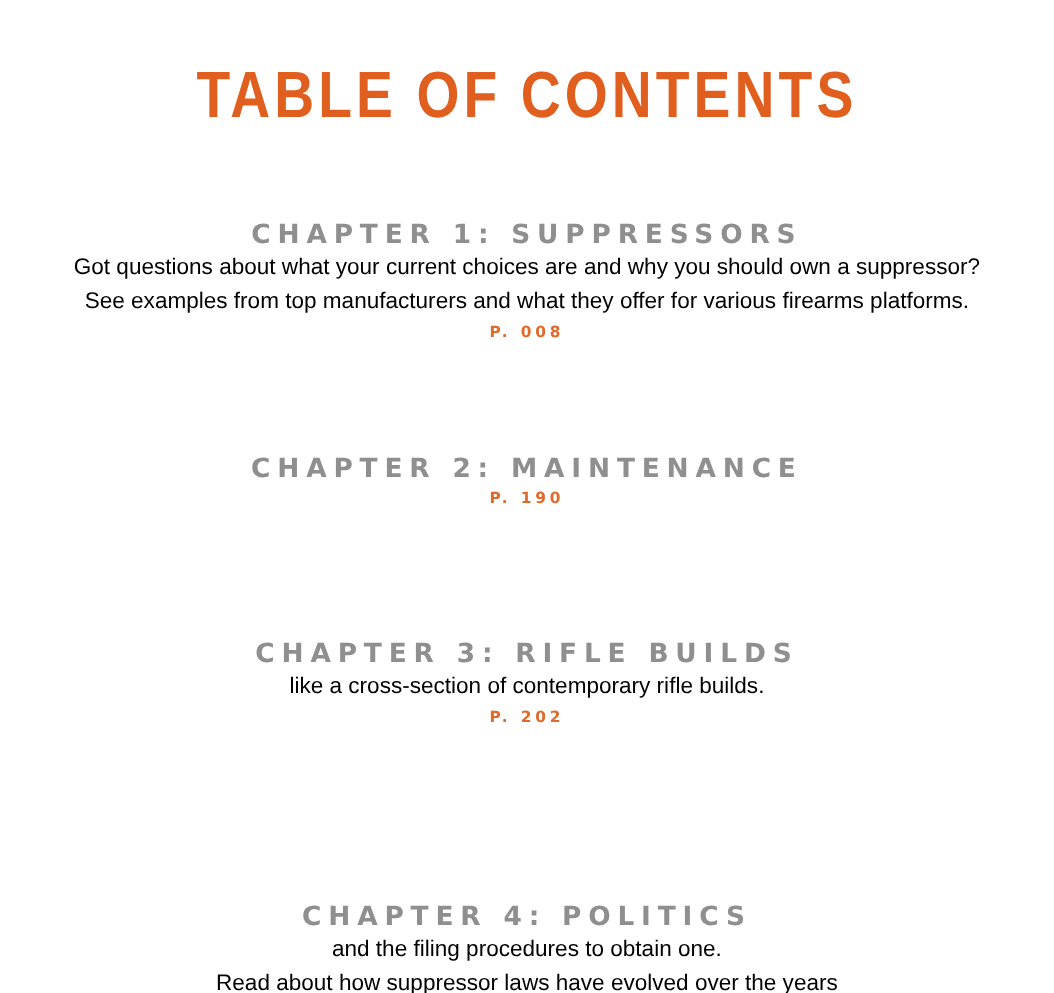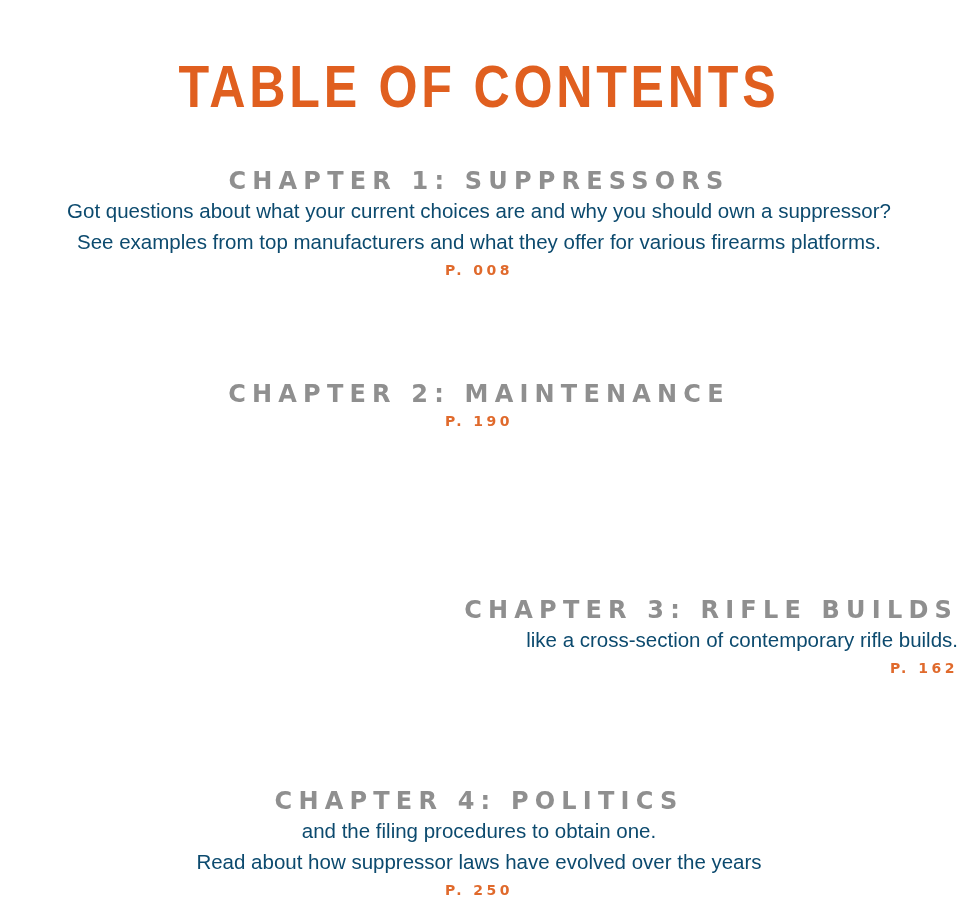--- a/index.html
+++ b/index.html
@@ -28,34 +28,35 @@
       letter-spacing: 4px;
       transform: scaleX(0.93) scaleY(1.1);
       transform-origin: center top;
       white-space: nowrap;
     }
     .section {
       position: absolute;
       left: 0;
       width: 958px;
       text-align: center;
+      margin-top: 32px;
     }
     .ch-heading {
       font-family: "DejaVu Sans", sans-serif;
       font-weight: bold;
       color: #8f8f8f;
       font-size: 24px;
       line-height: 28px;
       letter-spacing: 6.2px;
       white-space: nowrap;
       margin: 0;
     }
     .ch-body {
       font-family: "Liberation Sans", sans-serif;
-      color: #0c4a6e;
+      color: #000000;
       font-size: 20.5px;
       line-height: 31px;
       margin: 0;
       white-space: nowrap;
     }
     .ch-page {
       font-family: "DejaVu Sans", sans-serif;
       font-weight: bold;
       color: #e06a2c;
       font-size: 14px;
@@ -75,24 +76,24 @@
   <p class="ch-body">Got questions about what your current choices are and why you should own a suppressor?</p>
   <p class="ch-body">See examples from top manufacturers and what they offer for various firearms platforms.</p>
   <p class="ch-page">P. 008</p>
 </div>
 
 <div class="section" style="top:380px;">
   <h2 class="ch-heading">CHAPTER 2: MAINTENANCE</h2>
   <p class="ch-page">P. 190</p>
 </div>
 
-<div class="section" style="top:596px;text-align:right;">
+<div class="section" style="top:548px;">
   <h2 class="ch-heading">CHAPTER 3: RIFLE BUILDS</h2>
   <p class="ch-body">like a cross-section of contemporary rifle builds.</p>
-  <p class="ch-page">P. 162</p>
+  <p class="ch-page">P. 202</p>
 </div>
 
 <div class="section" style="top:787px;">
   <h2 class="ch-heading">CHAPTER 4: POLITICS</h2>
   <p class="ch-body">and the filing procedures to obtain one.</p>
   <p class="ch-body">Read about how suppressor laws have evolved over the years</p>
   <p class="ch-page">P. 250</p>
 </div>
 
 </body></html>

